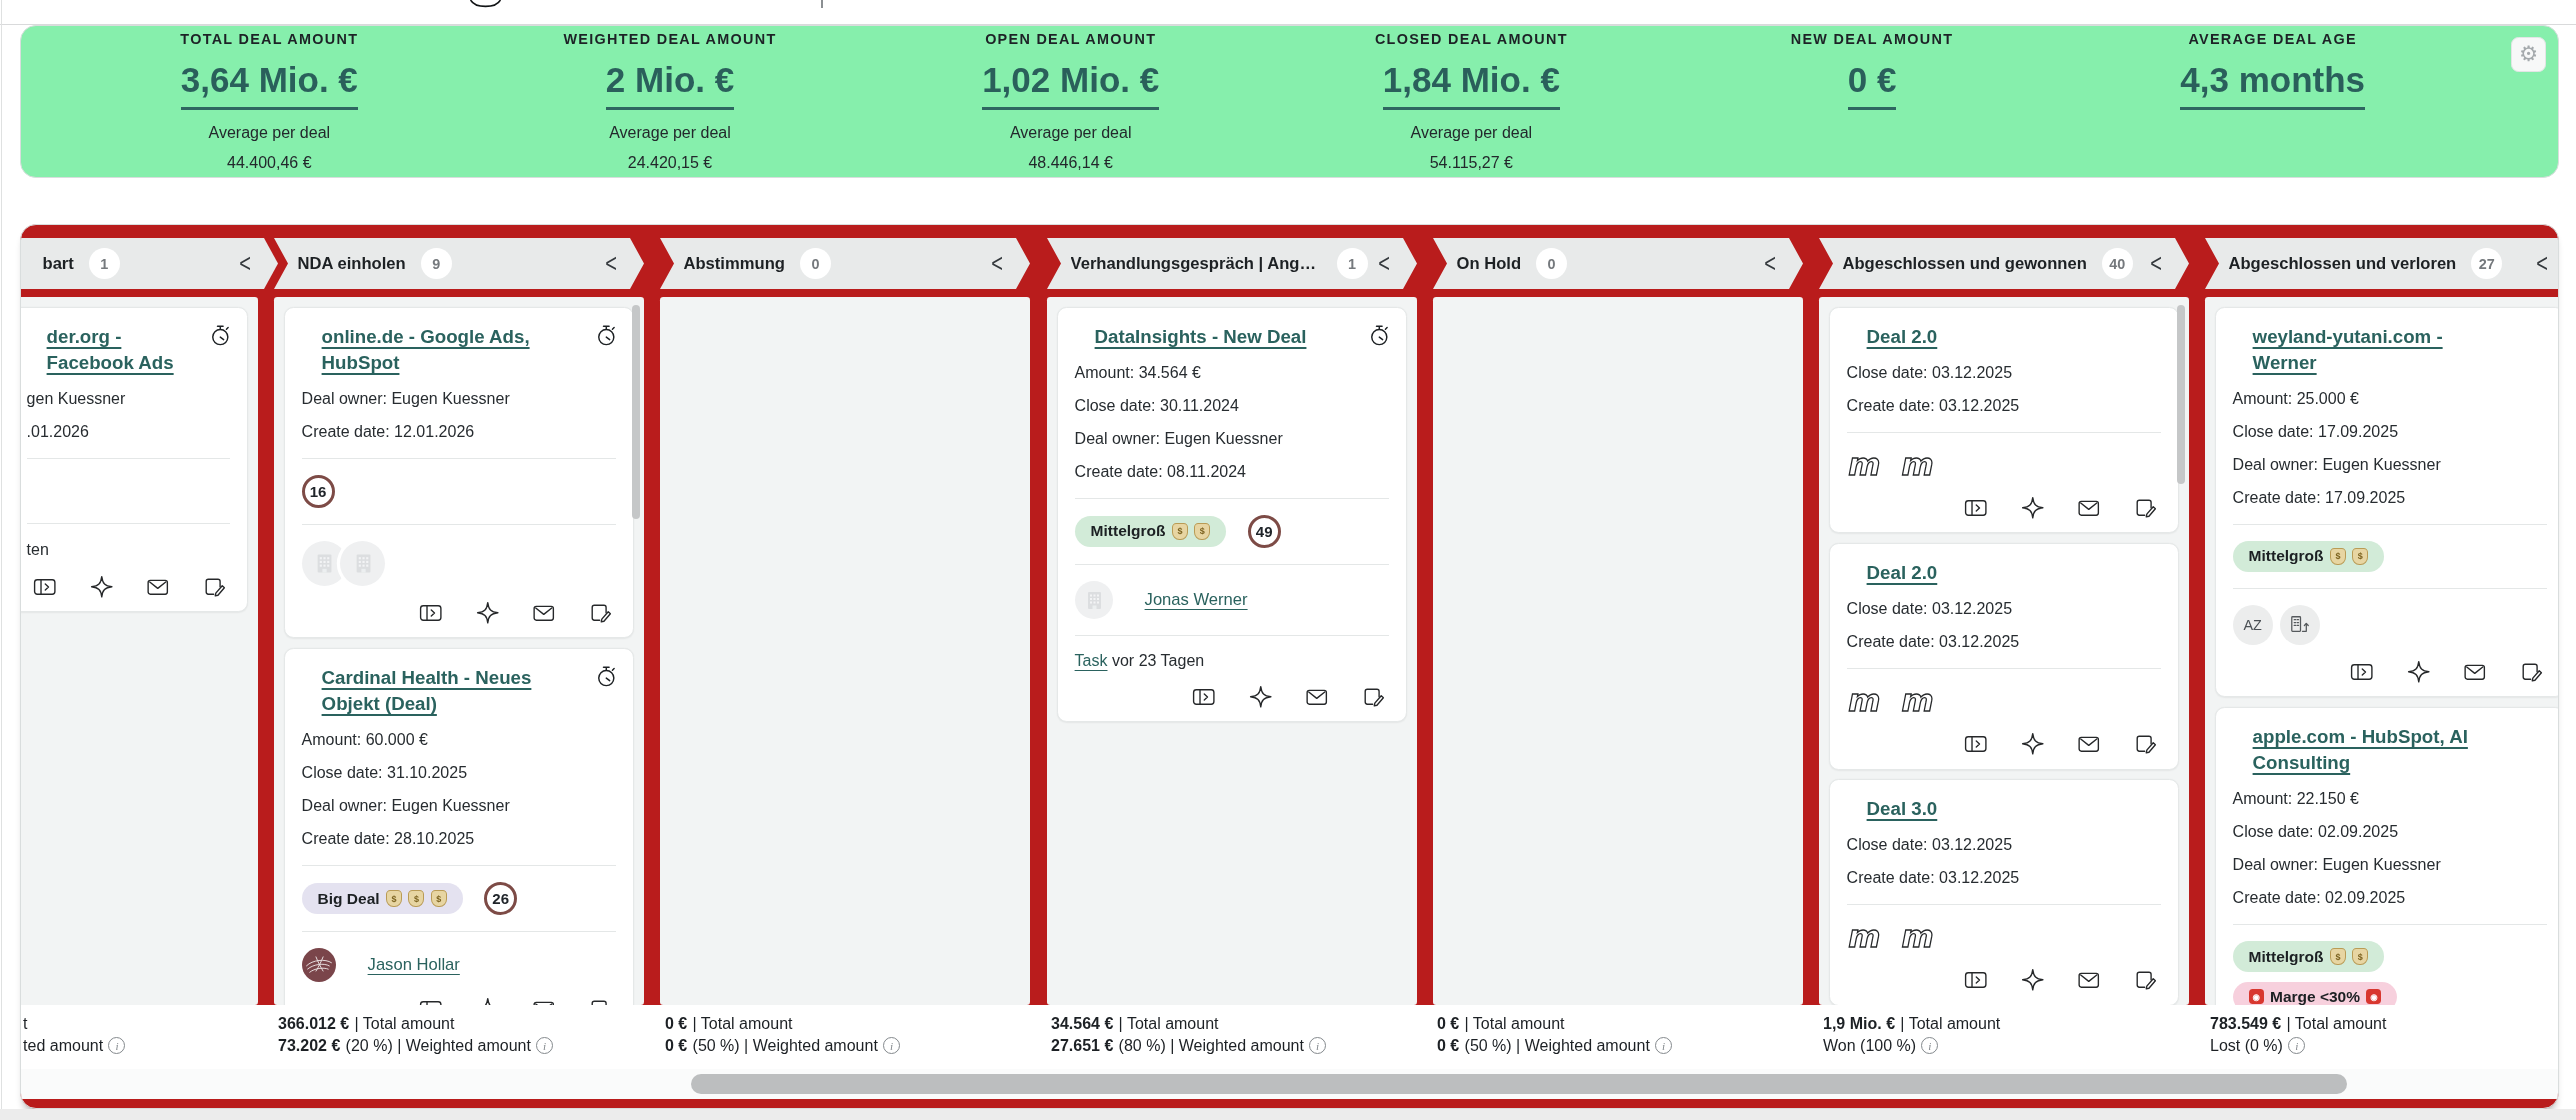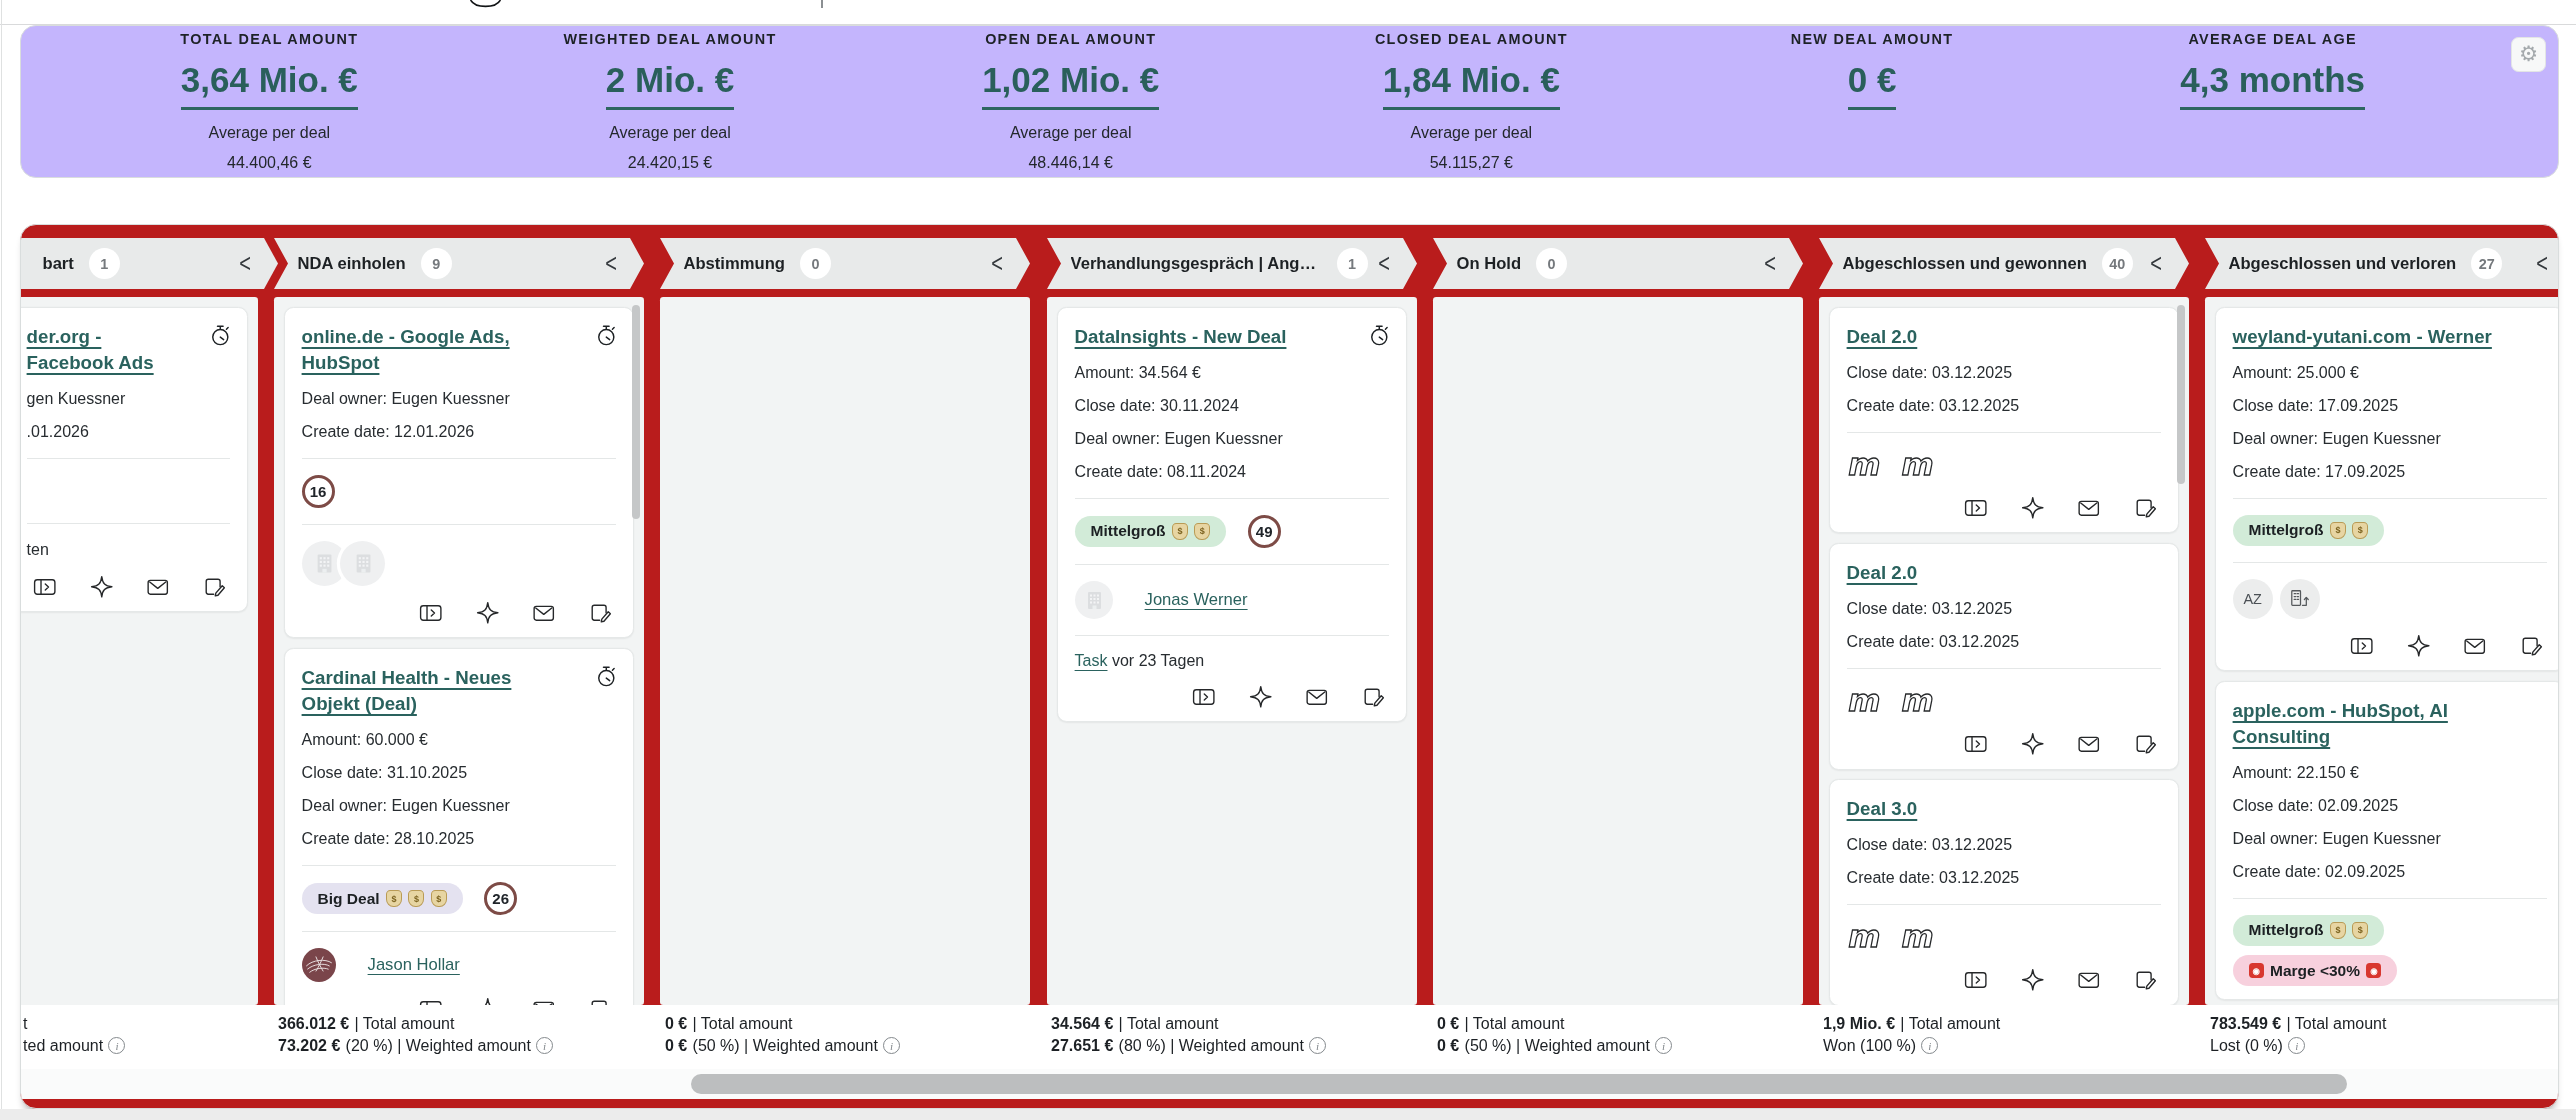--- a/index.html
+++ b/index.html
@@ -8,21 +8,21 @@
 
   
   .top-strip { position:absolute; left:0; top:0; width:2576px; height:24.6px; background:#fff;
     border-bottom:1.1px solid #d9dadb; }
   .top-curve { position:absolute; left:469px; top:0; }
   .top-tick { position:absolute; left:821px; top:0; width:1.6px; height:7.5px; background:#8b8f92; }
   .page-left-border { position:absolute; left:1.1px; top:0; width:1.1px; height:1109px; background:#dfe1e1; }
 
   
   .metrics-panel { position:absolute; left:20px; top:25px; width:2539px; height:153px;
-    background:#c4b5fd; border:1.1px solid #d9dddd; border-radius:16px; display:flex;
+    background:#86efac; border:1.1px solid #d9dddd; border-radius:16px; display:flex;
     align-items:center; padding:0 85px 0 48px; }
   .metric { flex:1; text-align:center; }
   .metric-label { font-size:14.4px; font-weight:bold; letter-spacing:1.3px; color:#1d2226; }
   .metric-value { display:inline-block; margin-top:13px; font-size:35px; font-weight:bold;
     color:#2a5f5b; border-bottom:3.2px solid #2e6660; padding-bottom:6.4px; cursor:pointer; }
   .metric-sub { margin-top:14px; font-size:16px; color:#23282c; min-height:18px; }
   .metric-subval { margin-top:11.8px; font-size:16px; color:#23282c; min-height:18px; }
   .gear-btn { position:absolute; right:11.8px; top:10.7px; width:35px; height:35px; background:#f7f8f8;
     border:1.1px solid #e3e5e5; border-radius:7.5px; display:flex; align-items:center; justify-content:center;
     font-size:21.4px; color:#a4a9ac; cursor:pointer; }
@@ -43,21 +43,21 @@
     transform:scaleY(1.25); }
 
   .col-body { position:absolute; top:72px; height:708px; width:370px; background:#f2f4f4;
     border-radius:3.2px; overflow:hidden; }
   .v-thumb { position:absolute; right:4.3px; width:8px; border-radius:4.3px; background:#c5c7c8; }
 
   .card { background:#fff; border:1.1px solid #e5e8e8; border-radius:9.6px; margin:9.6px;
     padding:16px 17px 13px 17px; position:relative; box-shadow:0 0.5px 1.6px rgba(0,0,0,.06); cursor:pointer; }
   .card-title { display:inline; font-size:18.7px; line-height:1.4; font-weight:bold; color:#2a625e;
     text-decoration:underline; text-decoration-thickness:2.1px; text-underline-offset:4.3px; cursor:pointer; }
-  .title-wrap { padding-right:43px; }
+  .title-wrap { padding-right:43px;margin-left:20px; }
   .timer { position:absolute; top:14px; right:15px; }
   .field { font-size:16px; color:#272c30; margin-top:13px; line-height:1.25; }
   .card hr { border:none; border-top:1.1px solid #e4e7e7; margin:16px 0; }
   .spacer60 { height:32px; }
 
   .tag-row { display:flex; align-items:center; gap:21.4px; margin-top:3.2px; }
   .pill { display:inline-flex; align-items:center; gap:6.4px; border-radius:18px; padding:6.4px 16px;
     font-size:15.5px; font-weight:bold; color:#1c2023; }
   .pill.lavender { background:#e4e2f0; }
   .pill.green { background:#d2ebd8; }

